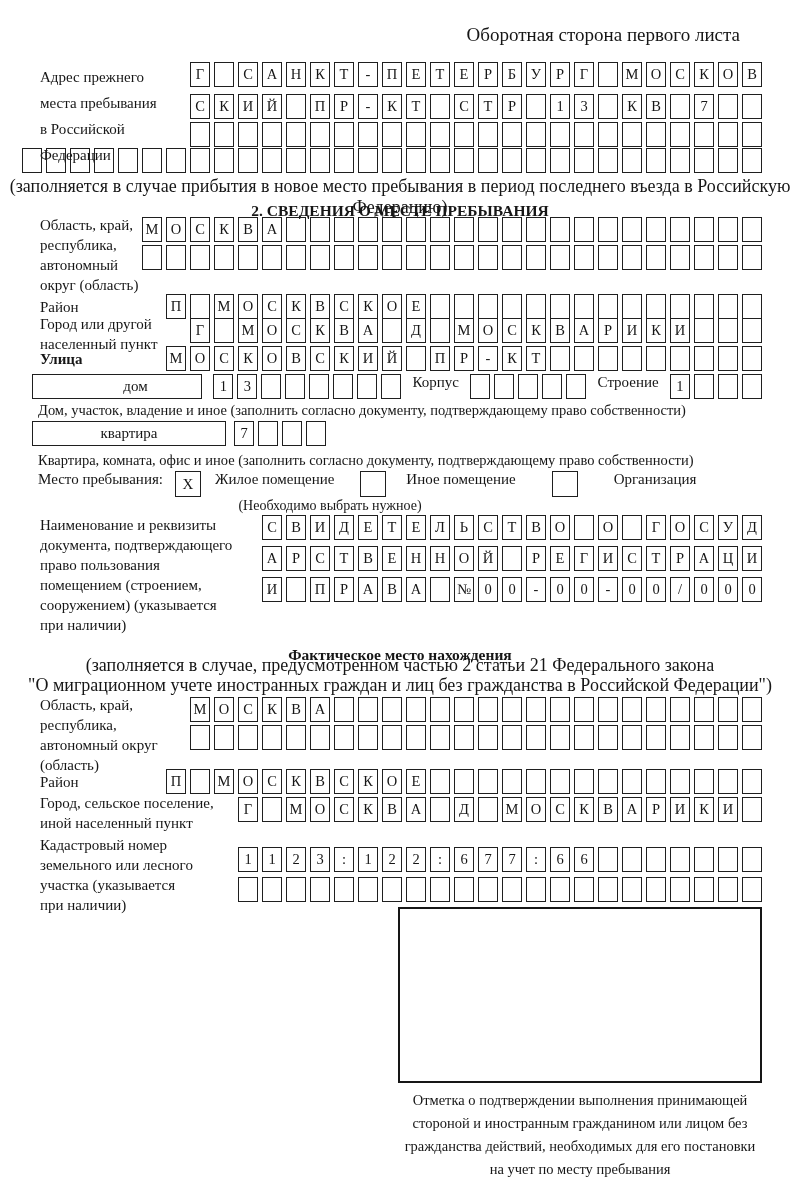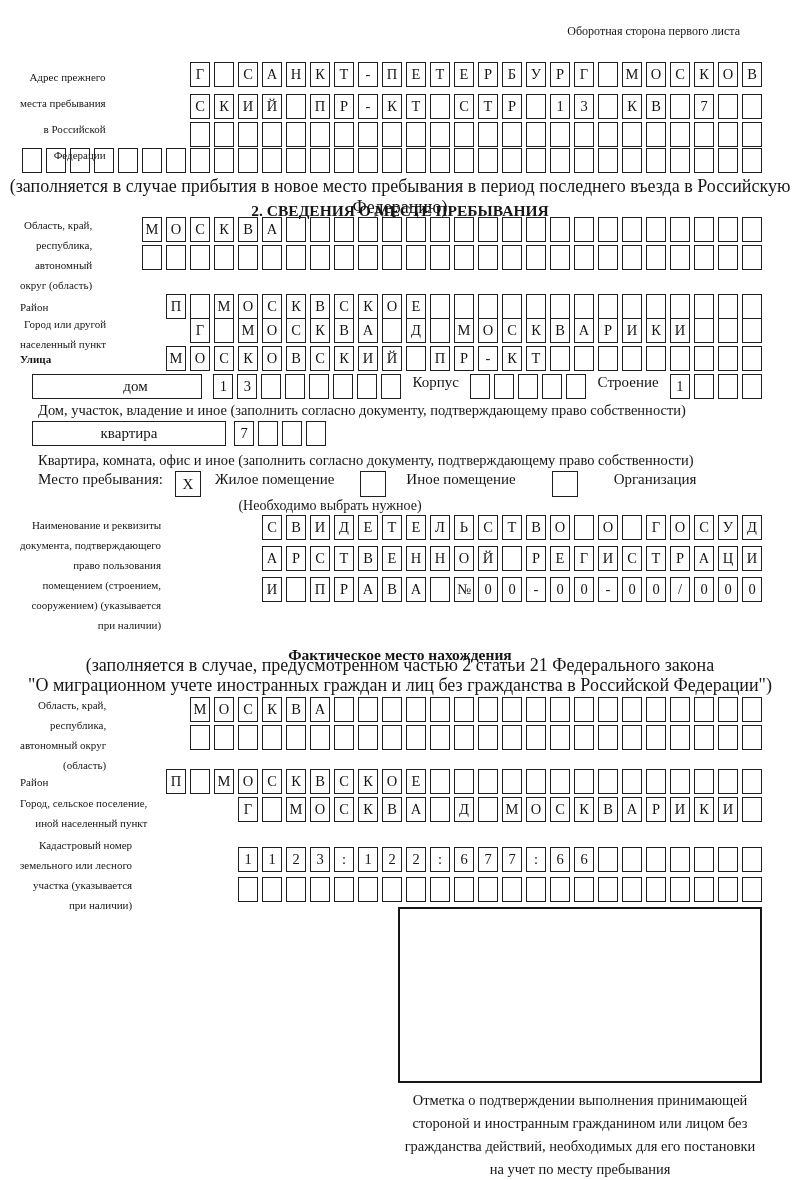--- a/index.html
+++ b/index.html
@@ -6,21 +6,21 @@
   .page{
     position:relative;
     width:800px;height:1180px;
     margin:0 auto;
     background:#ffffff;
     font-family:"Liberation Serif","DejaVu Serif",serif;
     color:#161616;
     overflow:hidden;
   }
   .abs{position:absolute;}
-  .lbl{position:absolute;left:20px;font-size:11px;line-height:20px;white-space:pre-line;text-align:right;}
+  .lbl{position:absolute;left:40px;font-size:15px;line-height:20px;white-space:pre-line;}
   .multiline{white-space:pre-line;}
   .note-c{position:absolute;left:0;width:100%;text-align:center;font-size:18px;}
   .title{position:absolute;left:0;width:100%;text-align:center;font-size:15.5px;font-weight:bold;margin-top:8px;}
   .cellrow{position:absolute;right:38px;display:flex;gap:4px;}
   .cellgroup{display:flex;gap:4px;}
   .cell{
     box-sizing:border-box;flex:none;
     width:20px;height:25px;
     border:1.7px solid #1f1f1f;
     display:flex;align-items:center;justify-content:center;
@@ -32,21 +32,21 @@
     display:flex;align-items:center;justify-content:center;
     font-size:15px;flex:none;
   }
   .chk{
     box-sizing:border-box;width:26px;height:26px;flex:none;
     border:1.7px solid #1f1f1f;
     display:flex;align-items:center;justify-content:center;
     font-size:15px;
   }
   .inline-lbl{font-size:15px;white-space:nowrap;}
-  #header-note{top:24px;right:60px;font-size:12px;}
+  #header-note{top:24px;right:60px;font-size:19px;}
   #prev-label{top:64px;line-height:26px;}
   #prev-r1{top:62px;}
   #prev-r2{top:94px;}
   #prev-r3{top:122px;}
   #prev-r4{top:148px;}
   #prev-note{top:176px;}
   #s2-title{top:194px;}
   #s2-region-label{top:215px;}
   #s2-region-r1{top:217px;}
   #s2-region-r2{top:245px;}

